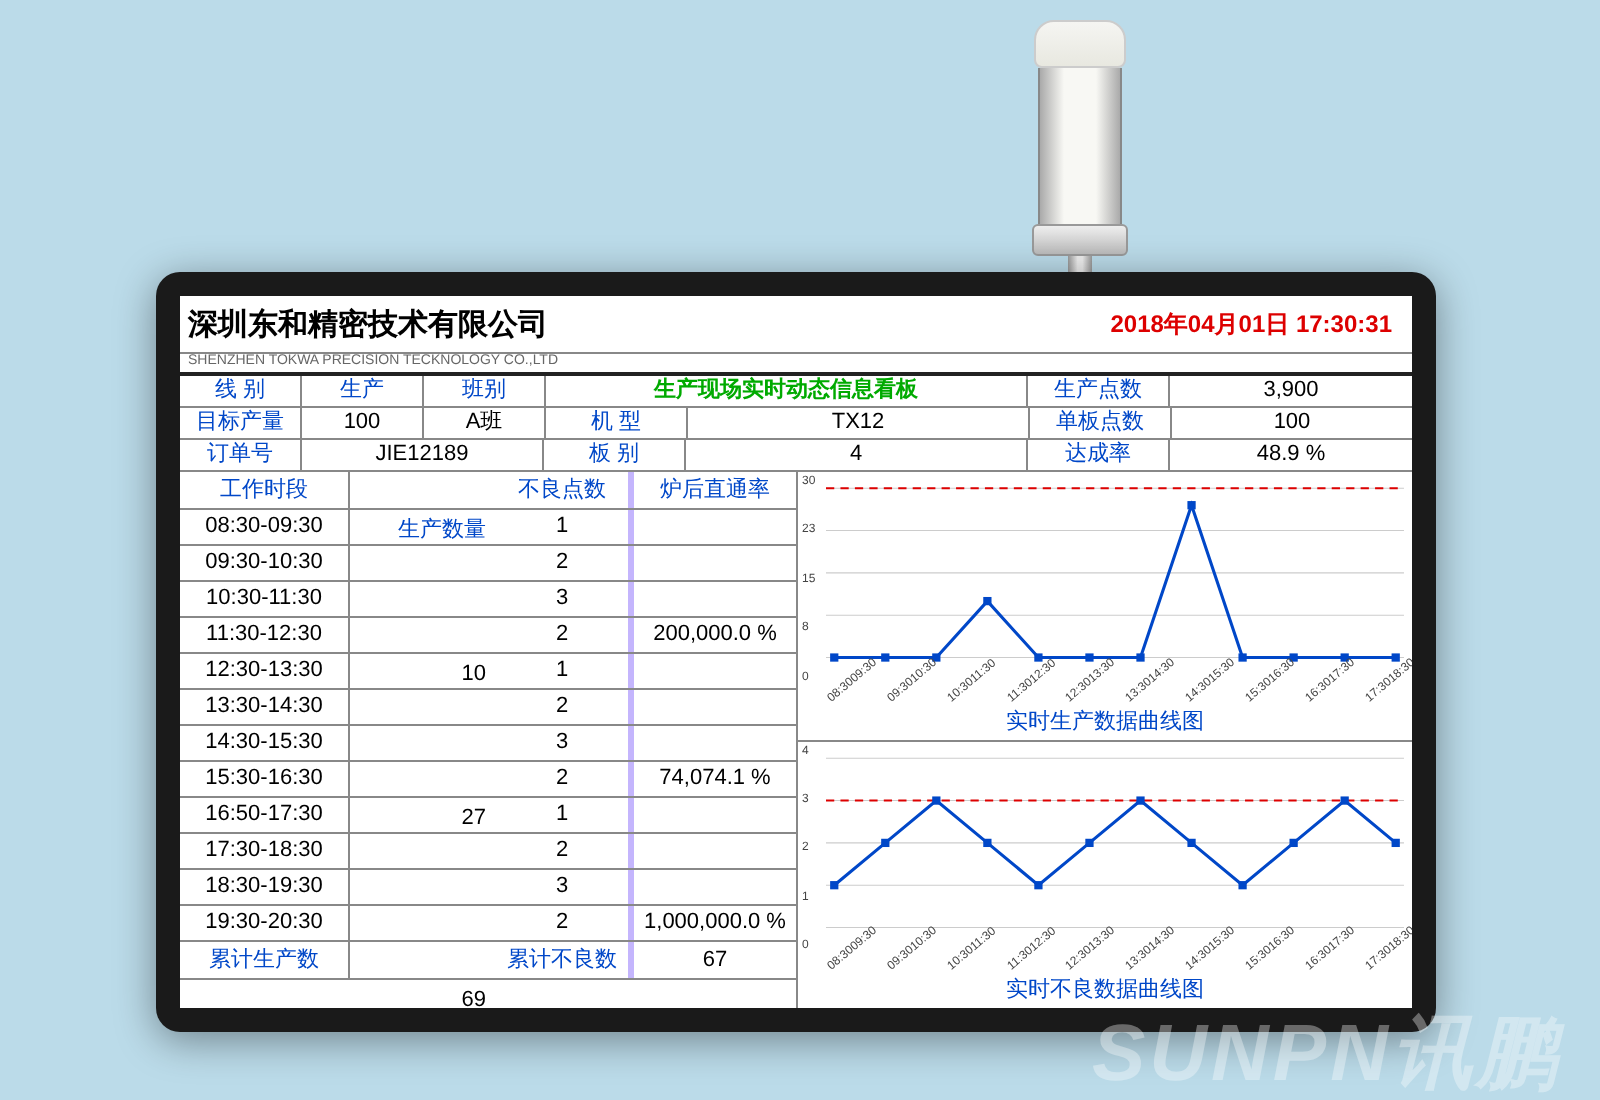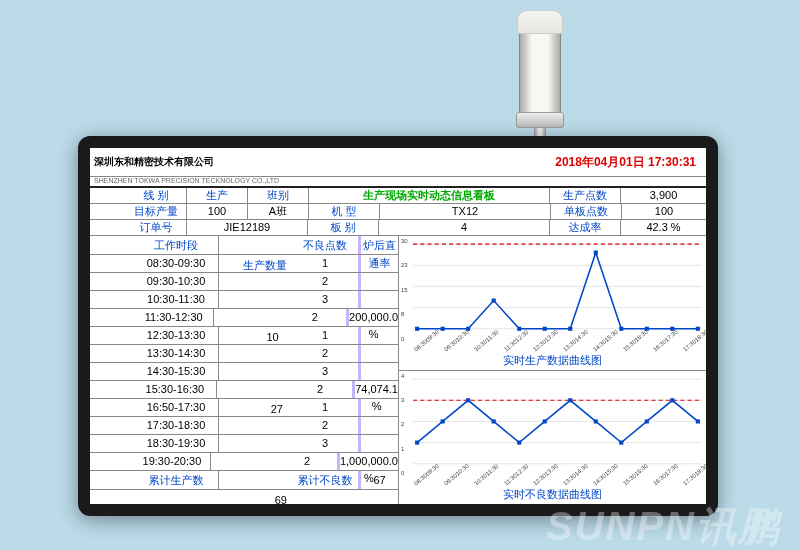--- a/index.html
+++ b/index.html
@@ -84,21 +84,21 @@
     position: relative;
     overflow: hidden;
   }
   .hdr {
     display: flex;
     align-items: center;
     height: 28px;
     border-bottom: 1px solid #888;
   }
   .company-cn {
-    font-size: 10px;
+    font-size: 15px;
     font-weight: bold;
     padding-left: 4px;
   }
   .datetime {
     margin-left: auto;
     padding-right: 10px;
     font-size: 12px;
     font-weight: bold;
     color: #d00;
   }
@@ -106,21 +106,20 @@
     font-size: 7px;
     color: #666;
     padding: 0 0 2px 4px;
     border-bottom: 2px solid #222;
   }
   .row {
     display: flex;
     border-bottom: 1px solid #888;
     height: 15px;
     line-height: 15px;
-    padding-left: 36px;
   }
   .cell {
     border-right: 1px solid #888;
     text-align: center;
     overflow: hidden;
     white-space: nowrap;
   }
   .lbl { color: #0047c8; }
   .green { color: #0a0; font-weight: bold; }
   .main-area {
@@ -136,21 +135,21 @@
     display: flex;
     flex-direction: column;
   }
   .tbl-head, .tbl-row, .foot {
     display: flex;
     border-bottom: 1px solid #888;
     height: 18px;
     line-height: 18px;
   }
   .tbl-row { height: 17px; line-height: 17px; }
-  .c1 { width: 84px; border-right: 1px solid #888; text-align: center; padding-left: 44px; }
+  .c1 { width: 84px; border-right: 1px solid #888; text-align: center; }
   .c2 { width: 68px; border-right: 5px solid #fca5a5; text-align: right; margin-top: 20px; }
   .c3 { width: 66px; border-right: 3px solid #c4b5fd; text-align: center; }
   .c4 { flex: 1; text-align: center; }
   .foot .c1, .foot .c3 { color: #0047c8; }
   .chart-box {
     flex: 1;
     position: relative;
     border-bottom: 1px solid #888;
   }
   .chart-title {
@@ -247,21 +246,21 @@
       <div class="cell" style="width:170px">TX12</div>
       <div class="cell lbl" style="width:70px">单板点数</div>
       <div class="cell" style="flex:1;border-right:none">100</div>
     </div>
     <div class="row">
       <div class="cell lbl" style="width:60px">订单号</div>
       <div class="cell" style="width:120px">JIE12189</div>
       <div class="cell lbl" style="width:70px">板    别</div>
       <div class="cell" style="width:170px">4</div>
       <div class="cell lbl" style="width:70px">达成率</div>
-      <div class="cell" style="flex:1;border-right:none">42.3 %</div>
+      <div class="cell" style="flex:1;border-right:none">48.9 %</div>
     </div>
 
     <div class="main-area">
       <div class="left-table">
         <div class="tbl-head lbl">
           <div class="c1">工作时段</div>
           <div class="c2">生产数量</div>
           <div class="c3">不良点数</div>
           <div class="c4">炉后直通率</div>
         </div>

